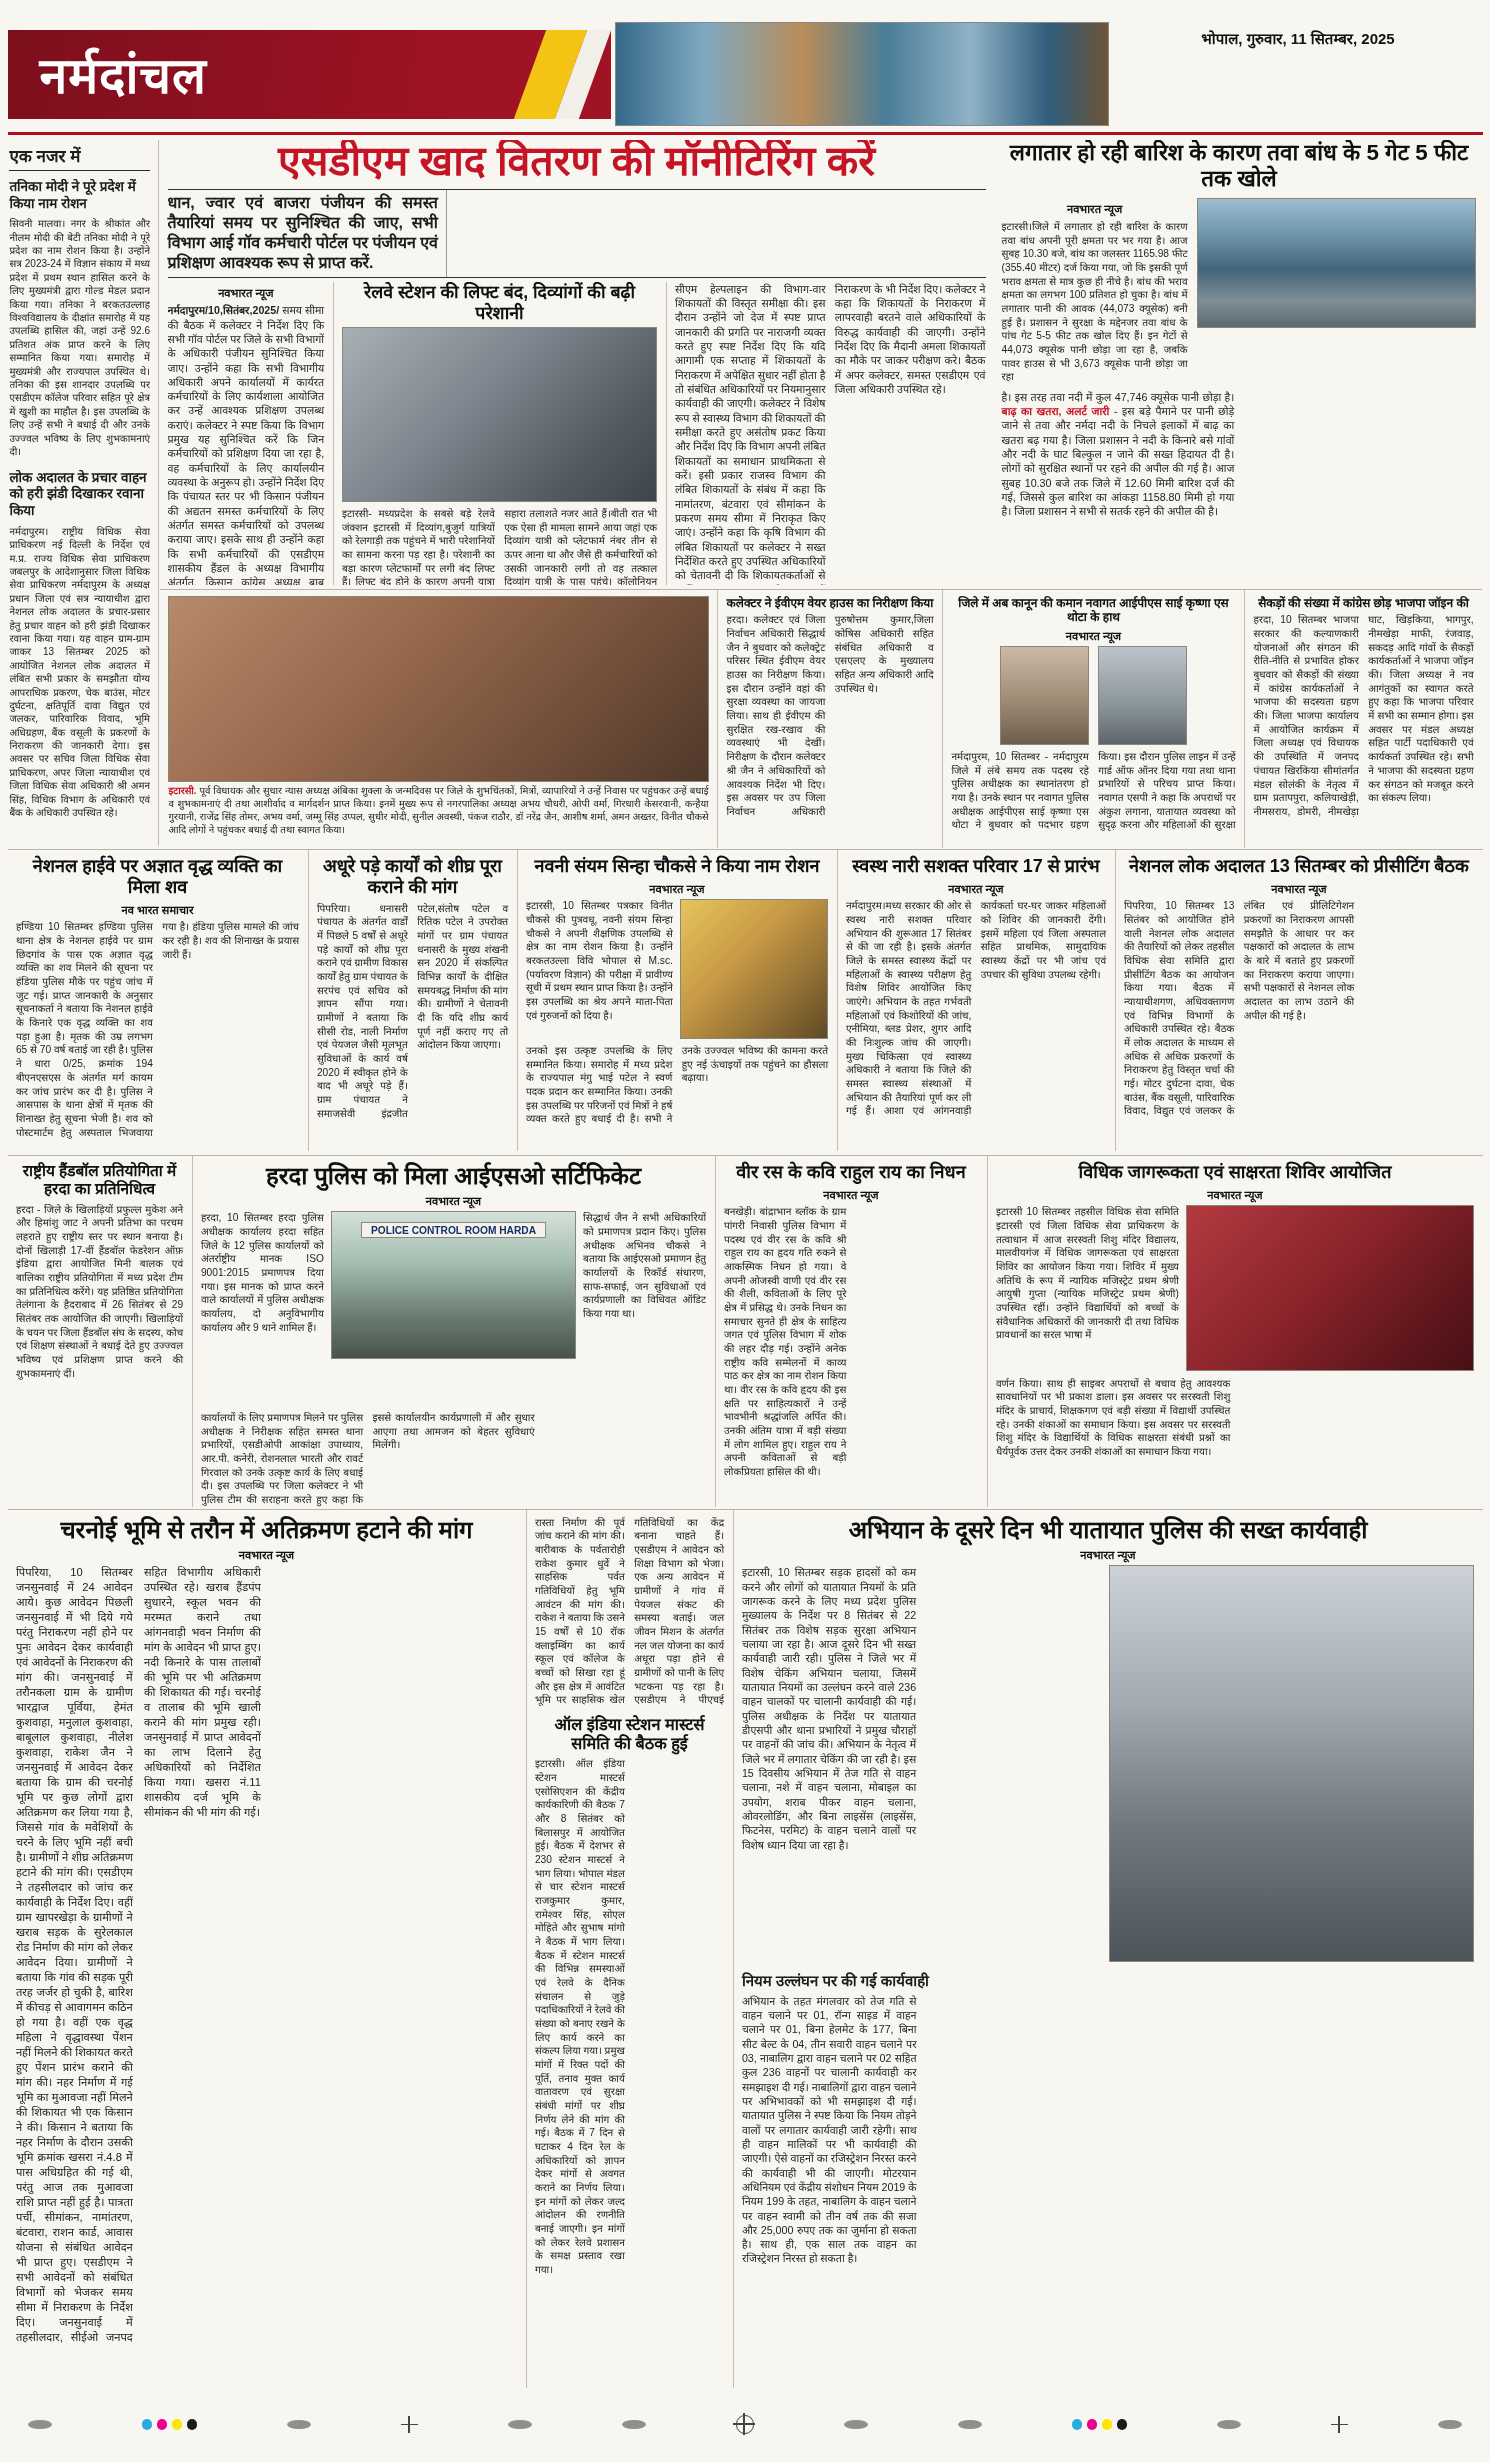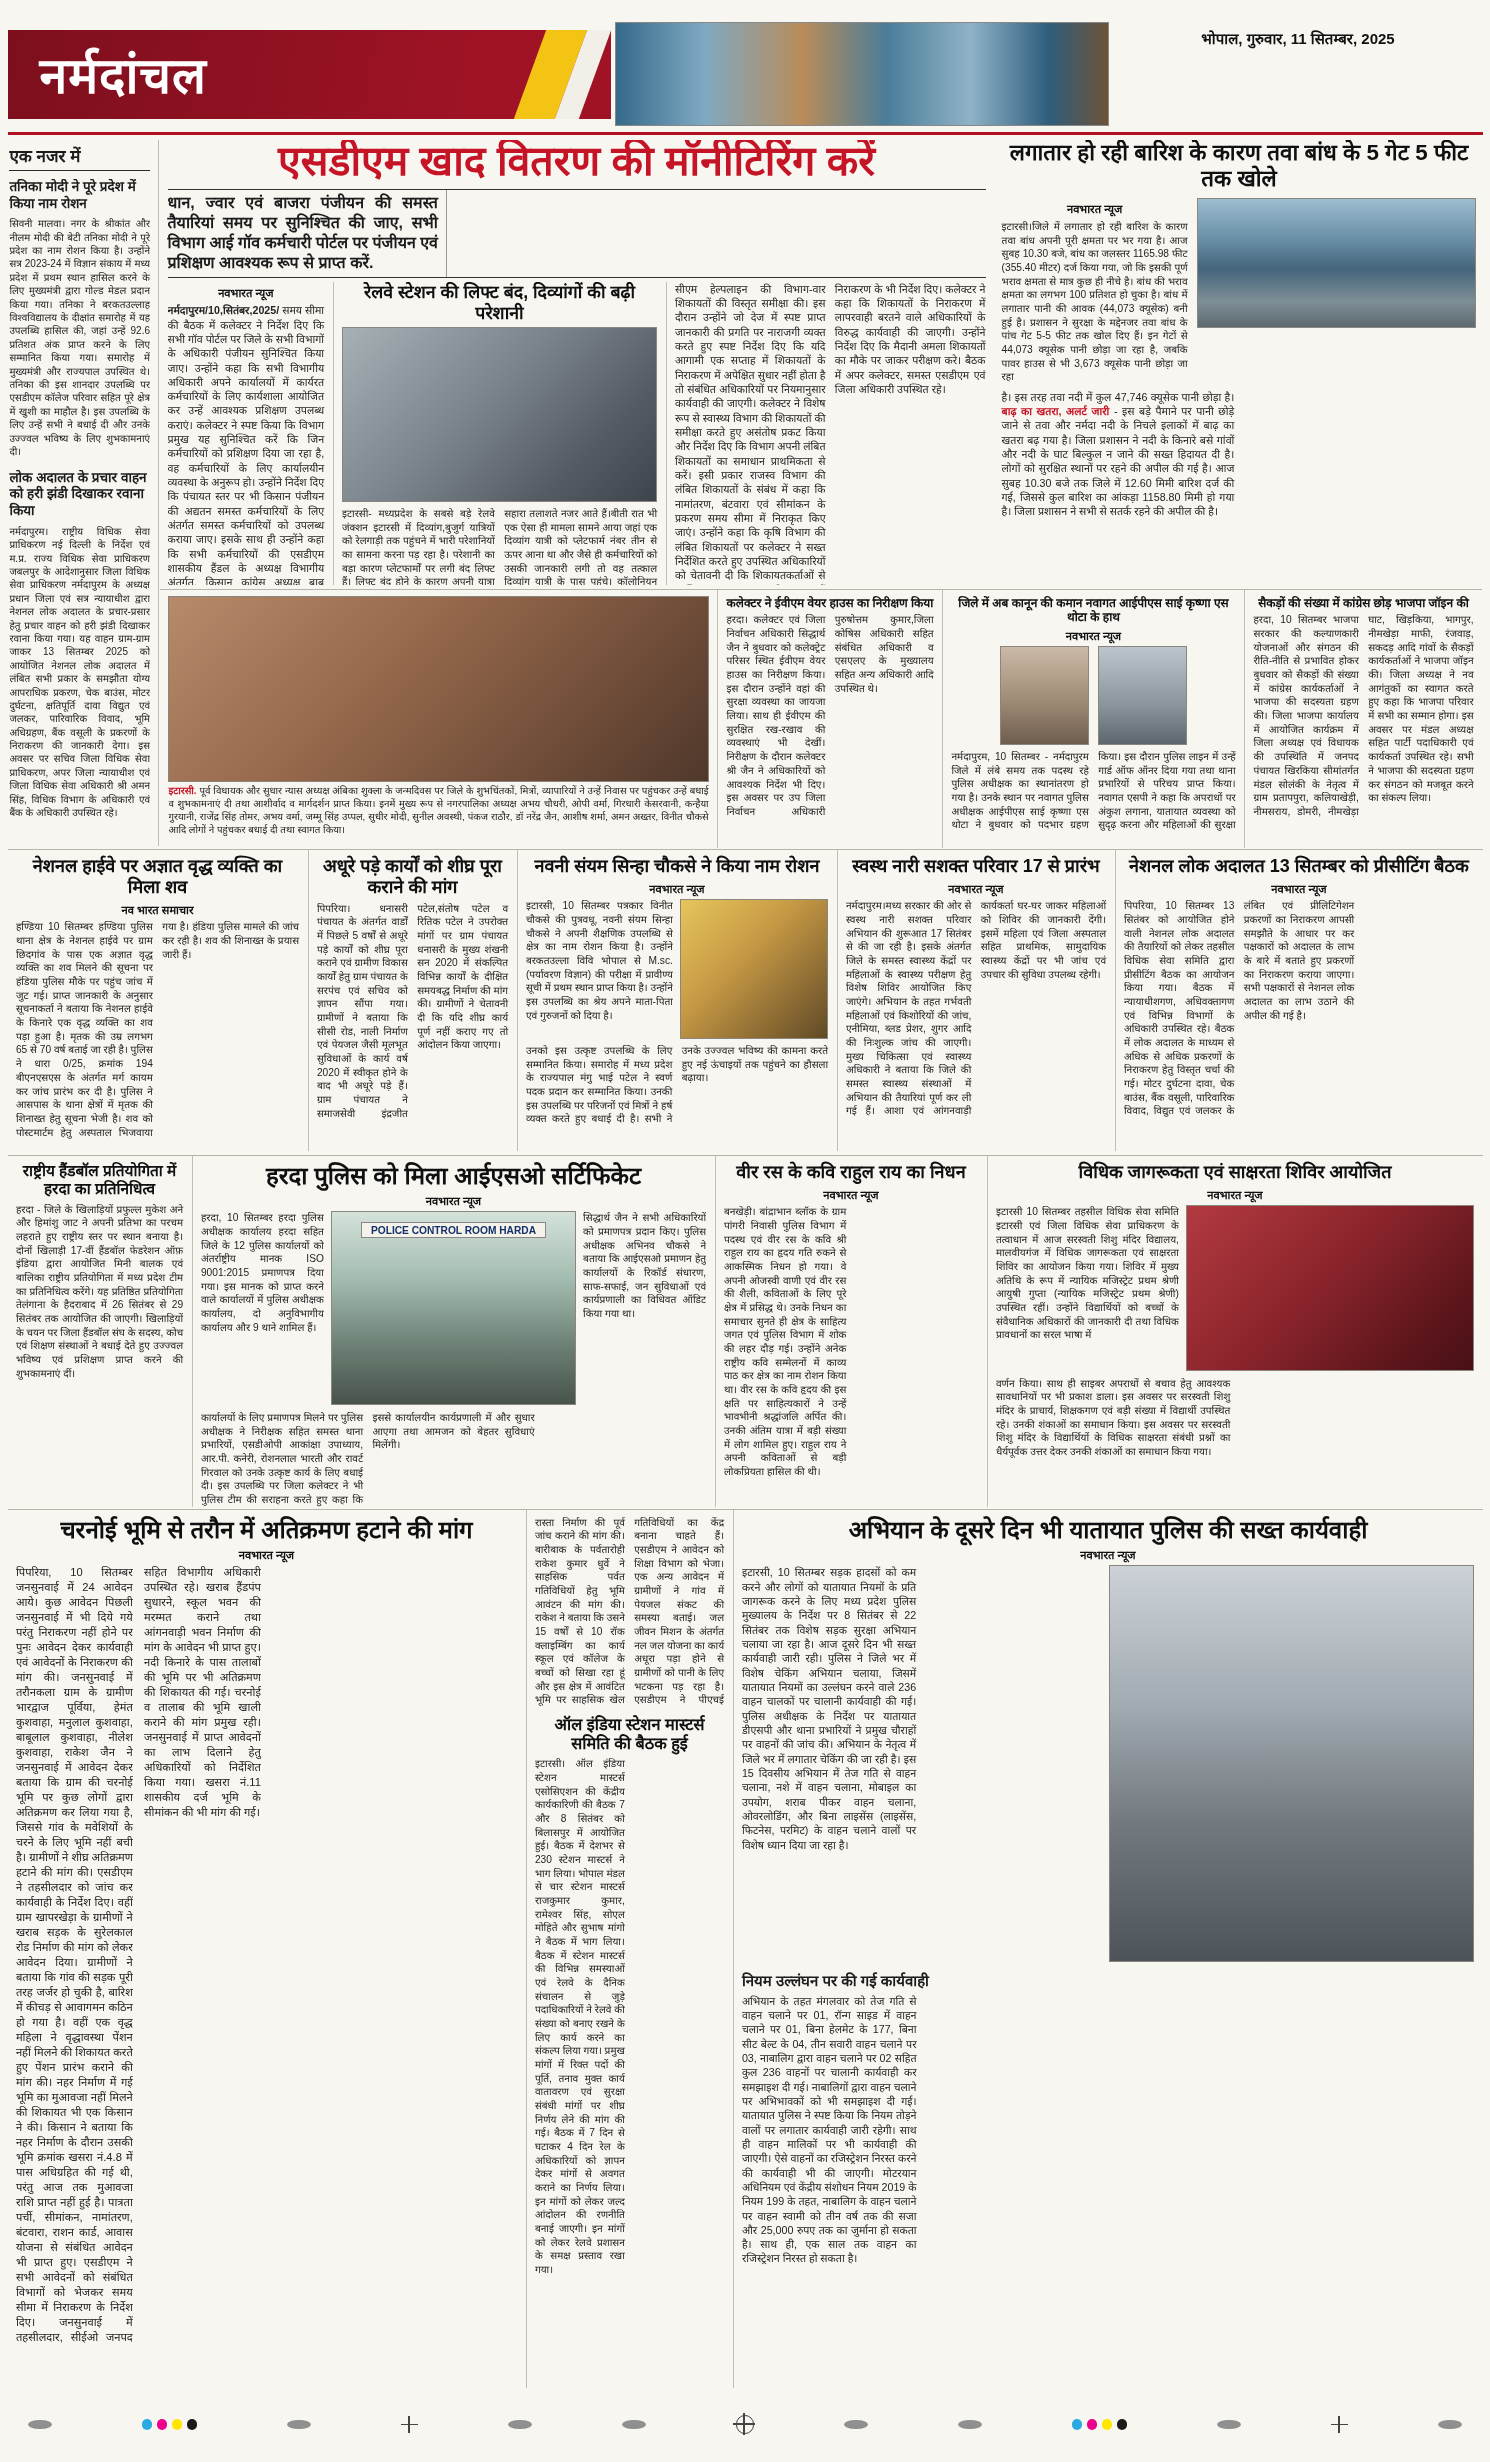--- a/index.html
+++ b/index.html
@@ -94,21 +94,21 @@
   .a-adalat { flex:1; } .adalat-body { height:224px; }
   
   .row5 { left:7.5px; top:1155px; width:1475px; height:352px; }
   .a-handball { width:184px; }
   .hb-hl { font-size:15.4px; margin-bottom:4.7px; }
   .hb-body { height:279px; }
   .a-iso { width:523px; }
   .iso-hl { font-size:24px; margin-bottom:1.9px; }
   .iso-mid { display:flex; gap:7.5px; }
   .iso-colL,.iso-colR { width:123px; height:194px; overflow:hidden; }
-  .iso-photo { flex:1; height:194px; position:relative;
+  .iso-photo { flex:1; height:148px; position:relative;
     background:linear-gradient(180deg,#d4e2da 0%,#a3bcb0 35%,#6c7f74 70%,#47534b 100%); }
   .iso-sign { position:absolute; left:12%; top:9.3px; width:76%; background:#f5f2ea; color:#12306b;
     font-size:10.2px; font-weight:bold; text-align:center; padding:1.9px; border:0.9px solid #888; }
   .iso-bottom { height:97px; margin-top:5.6px; }
   .a-kavi { width:272px; } .kavi-body { height:276px; }
   .a-shivir { flex:1; }
   .shivir-mid { display:flex; gap:7.5px; }
   .shivir-col { width:183px; height:166px; overflow:hidden; }
   .shivir-photo { flex:1; height:166px; background:linear-gradient(135deg,#b23a40 0%,#8c242c 45%,#5e161c 80%,#471016 100%); }
   .shivir-bottom { height:112px; margin-top:5.6px; }

